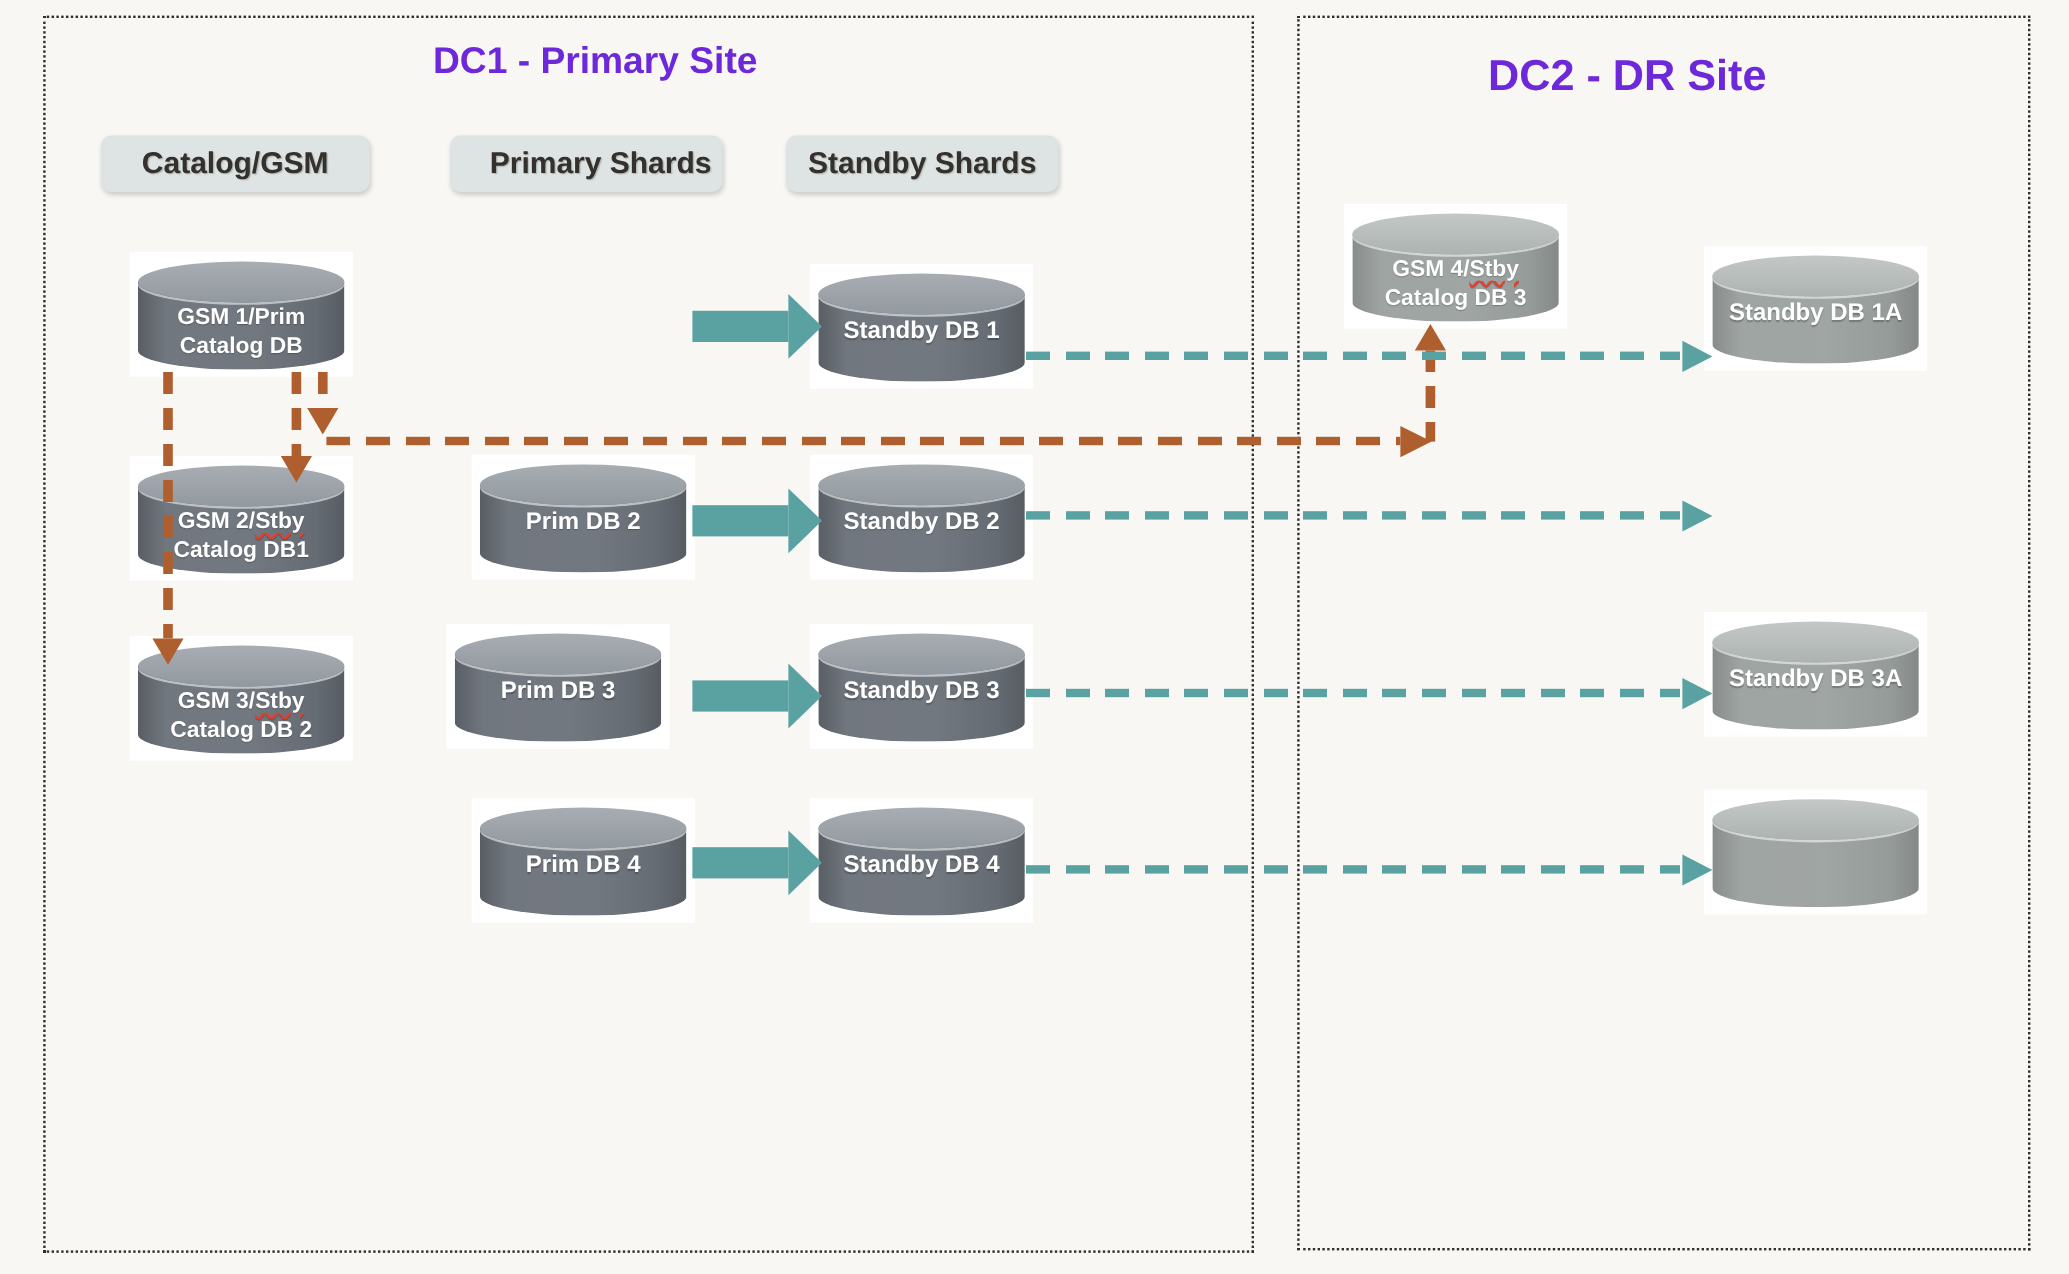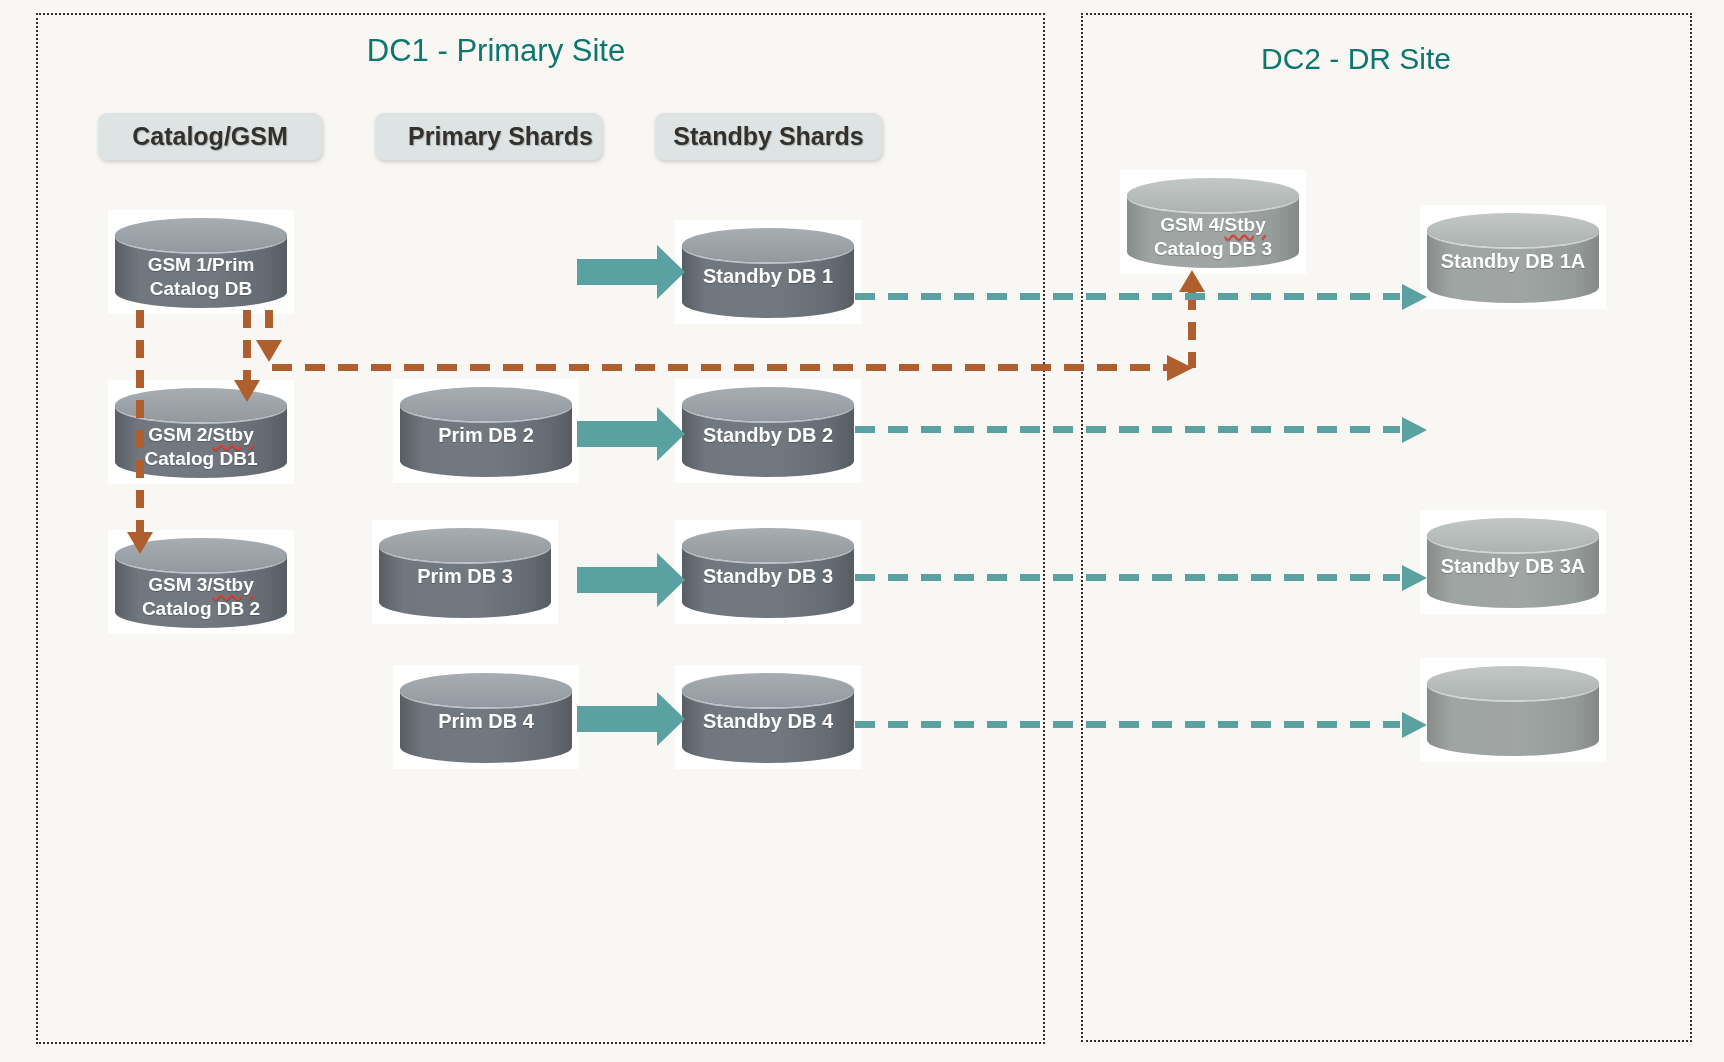--- a/index.html
+++ b/index.html
@@ -4,29 +4,29 @@
 <style>
   html,body{margin:0;padding:0;background:#f8f7f4;}
   #stage{position:relative;width:1724px;height:1062px;background:#f8f7f4;overflow:hidden;
          font-family:"Liberation Sans",sans-serif;}
 
   
   .panel{position:absolute;border:2px dotted #2e2e2e;background:transparent;}
   #dc1-panel{left:36px;top:13px;width:1005px;height:1027px;}
   #dc2-panel{left:1081px;top:13px;width:607px;height:1025px;}
 
-  .site-title{position:absolute;text-align:center;font-weight:400;font-size:31px;color:#0f766e;}
+  .site-title{position:absolute;text-align:center;font-weight:700;font-size:31px;color:#6d28d9;}
   #dc1-title{left:36px;top:33px;width:920px;}
-  #dc2-title{left:1081px;top:42px;width:550px;font-size:30px;}
+  #dc2-title{left:1081px;top:42px;width:550px;font-size:36px;}
 
   
   .pill{position:absolute;top:113px;height:47px;background:#dde4e3;border-radius:9px;
         box-shadow:1px 2px 4px rgba(0,0,0,.18);display:flex;align-items:center;justify-content:center;
         font-size:25px;font-weight:600;color:#34302c;text-shadow:1px 1px 1px rgba(0,0,0,.22);}
-  #pill-catalog{left:98px;width:224px;}
+  #pill-catalog{left:84px;width:224px;}
   #pill-primary{left:375px;width:203px;padding-left:24px;}
   #pill-standby{left:655px;width:227px;text-align:right;}
 
   
   .plate{position:absolute;width:186px;height:104px;background:#ffffff;z-index:1;}
   .cyl{position:absolute;left:7px;top:8px;width:172px;height:90px;}
   .cyl-body{position:absolute;left:0;right:0;top:17px;bottom:0;
             border-radius:0 0 50% 50% / 0 0 16px 16px;}
   .cyl-top{position:absolute;left:0;right:0;top:0;height:34px;border-radius:50%;
            box-shadow:0 2px 0 rgba(255,255,255,.55);z-index:2;}

